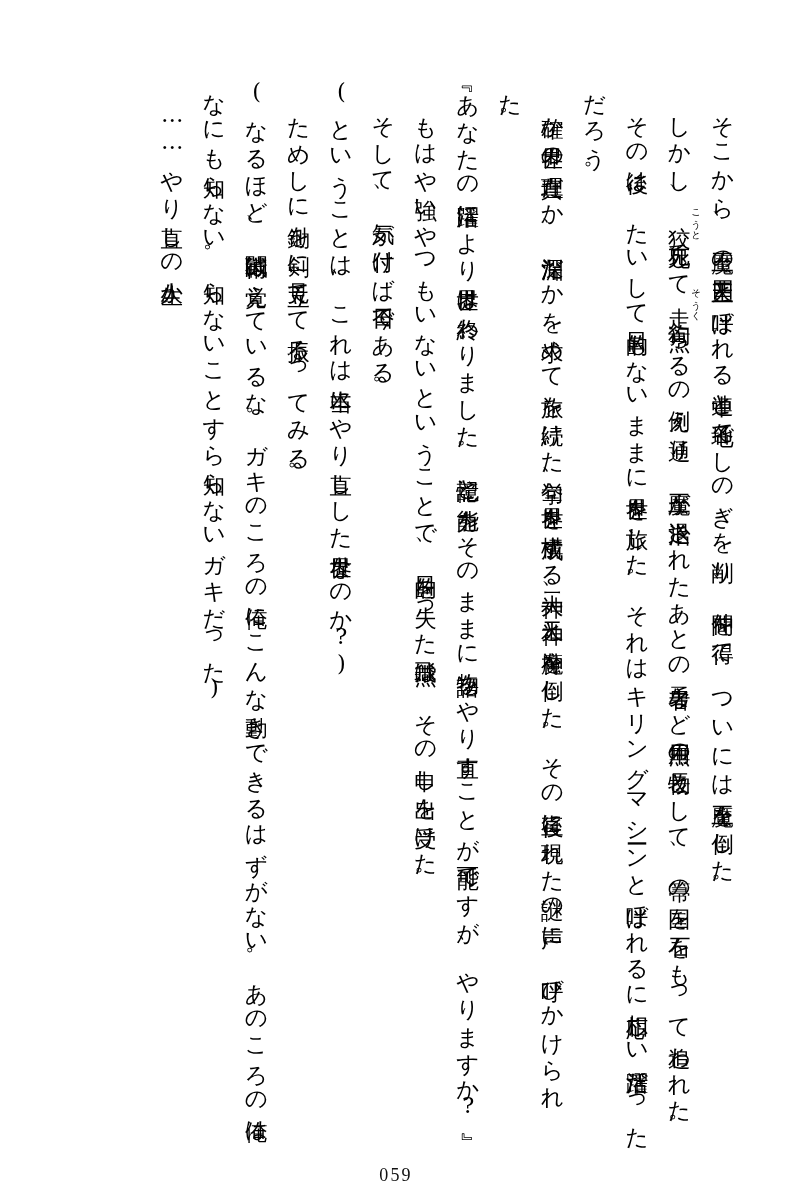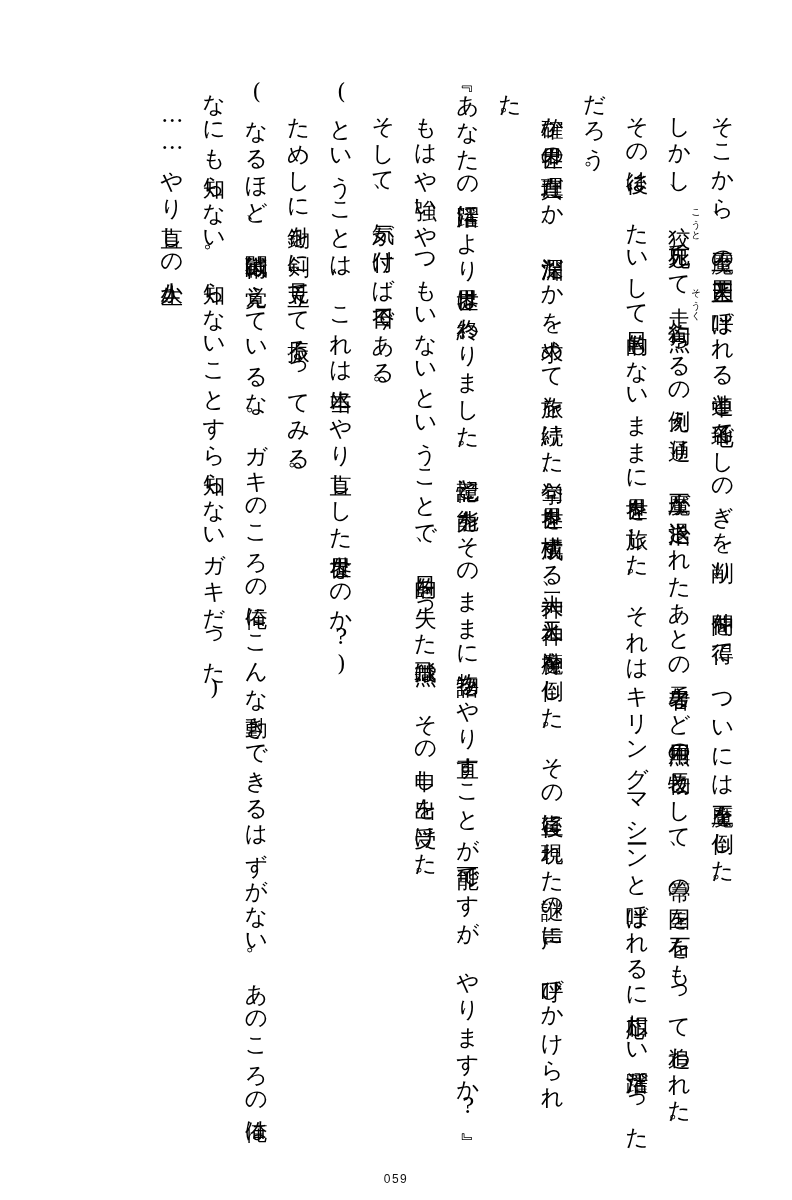--- a/index.html
+++ b/index.html
@@ -58,24 +58,24 @@
     letter-spacing: 0.02em;
     font-weight: 400;
   }
 
   #page-number {
     position: absolute;
     left: 0;
     right: 0;
     bottom: 14px;
     text-align: center;
-    font-size: 12px;
+    font-size: 18px;
     letter-spacing: 0.12em;
     color: #111111;
-    font-family: Liberation Sans, sans-serif;
+    font-family: Liberation Serif, serif;
   }
 </style>
 </head>
 <body>
 
 <div id="page">
 
   <div id="text-block">
 
     <p class="para">そこから、魔王の四天王と呼ばれる連中と各地でしのぎを削り、仲間を得て、ついには魔王を倒した。</p>

